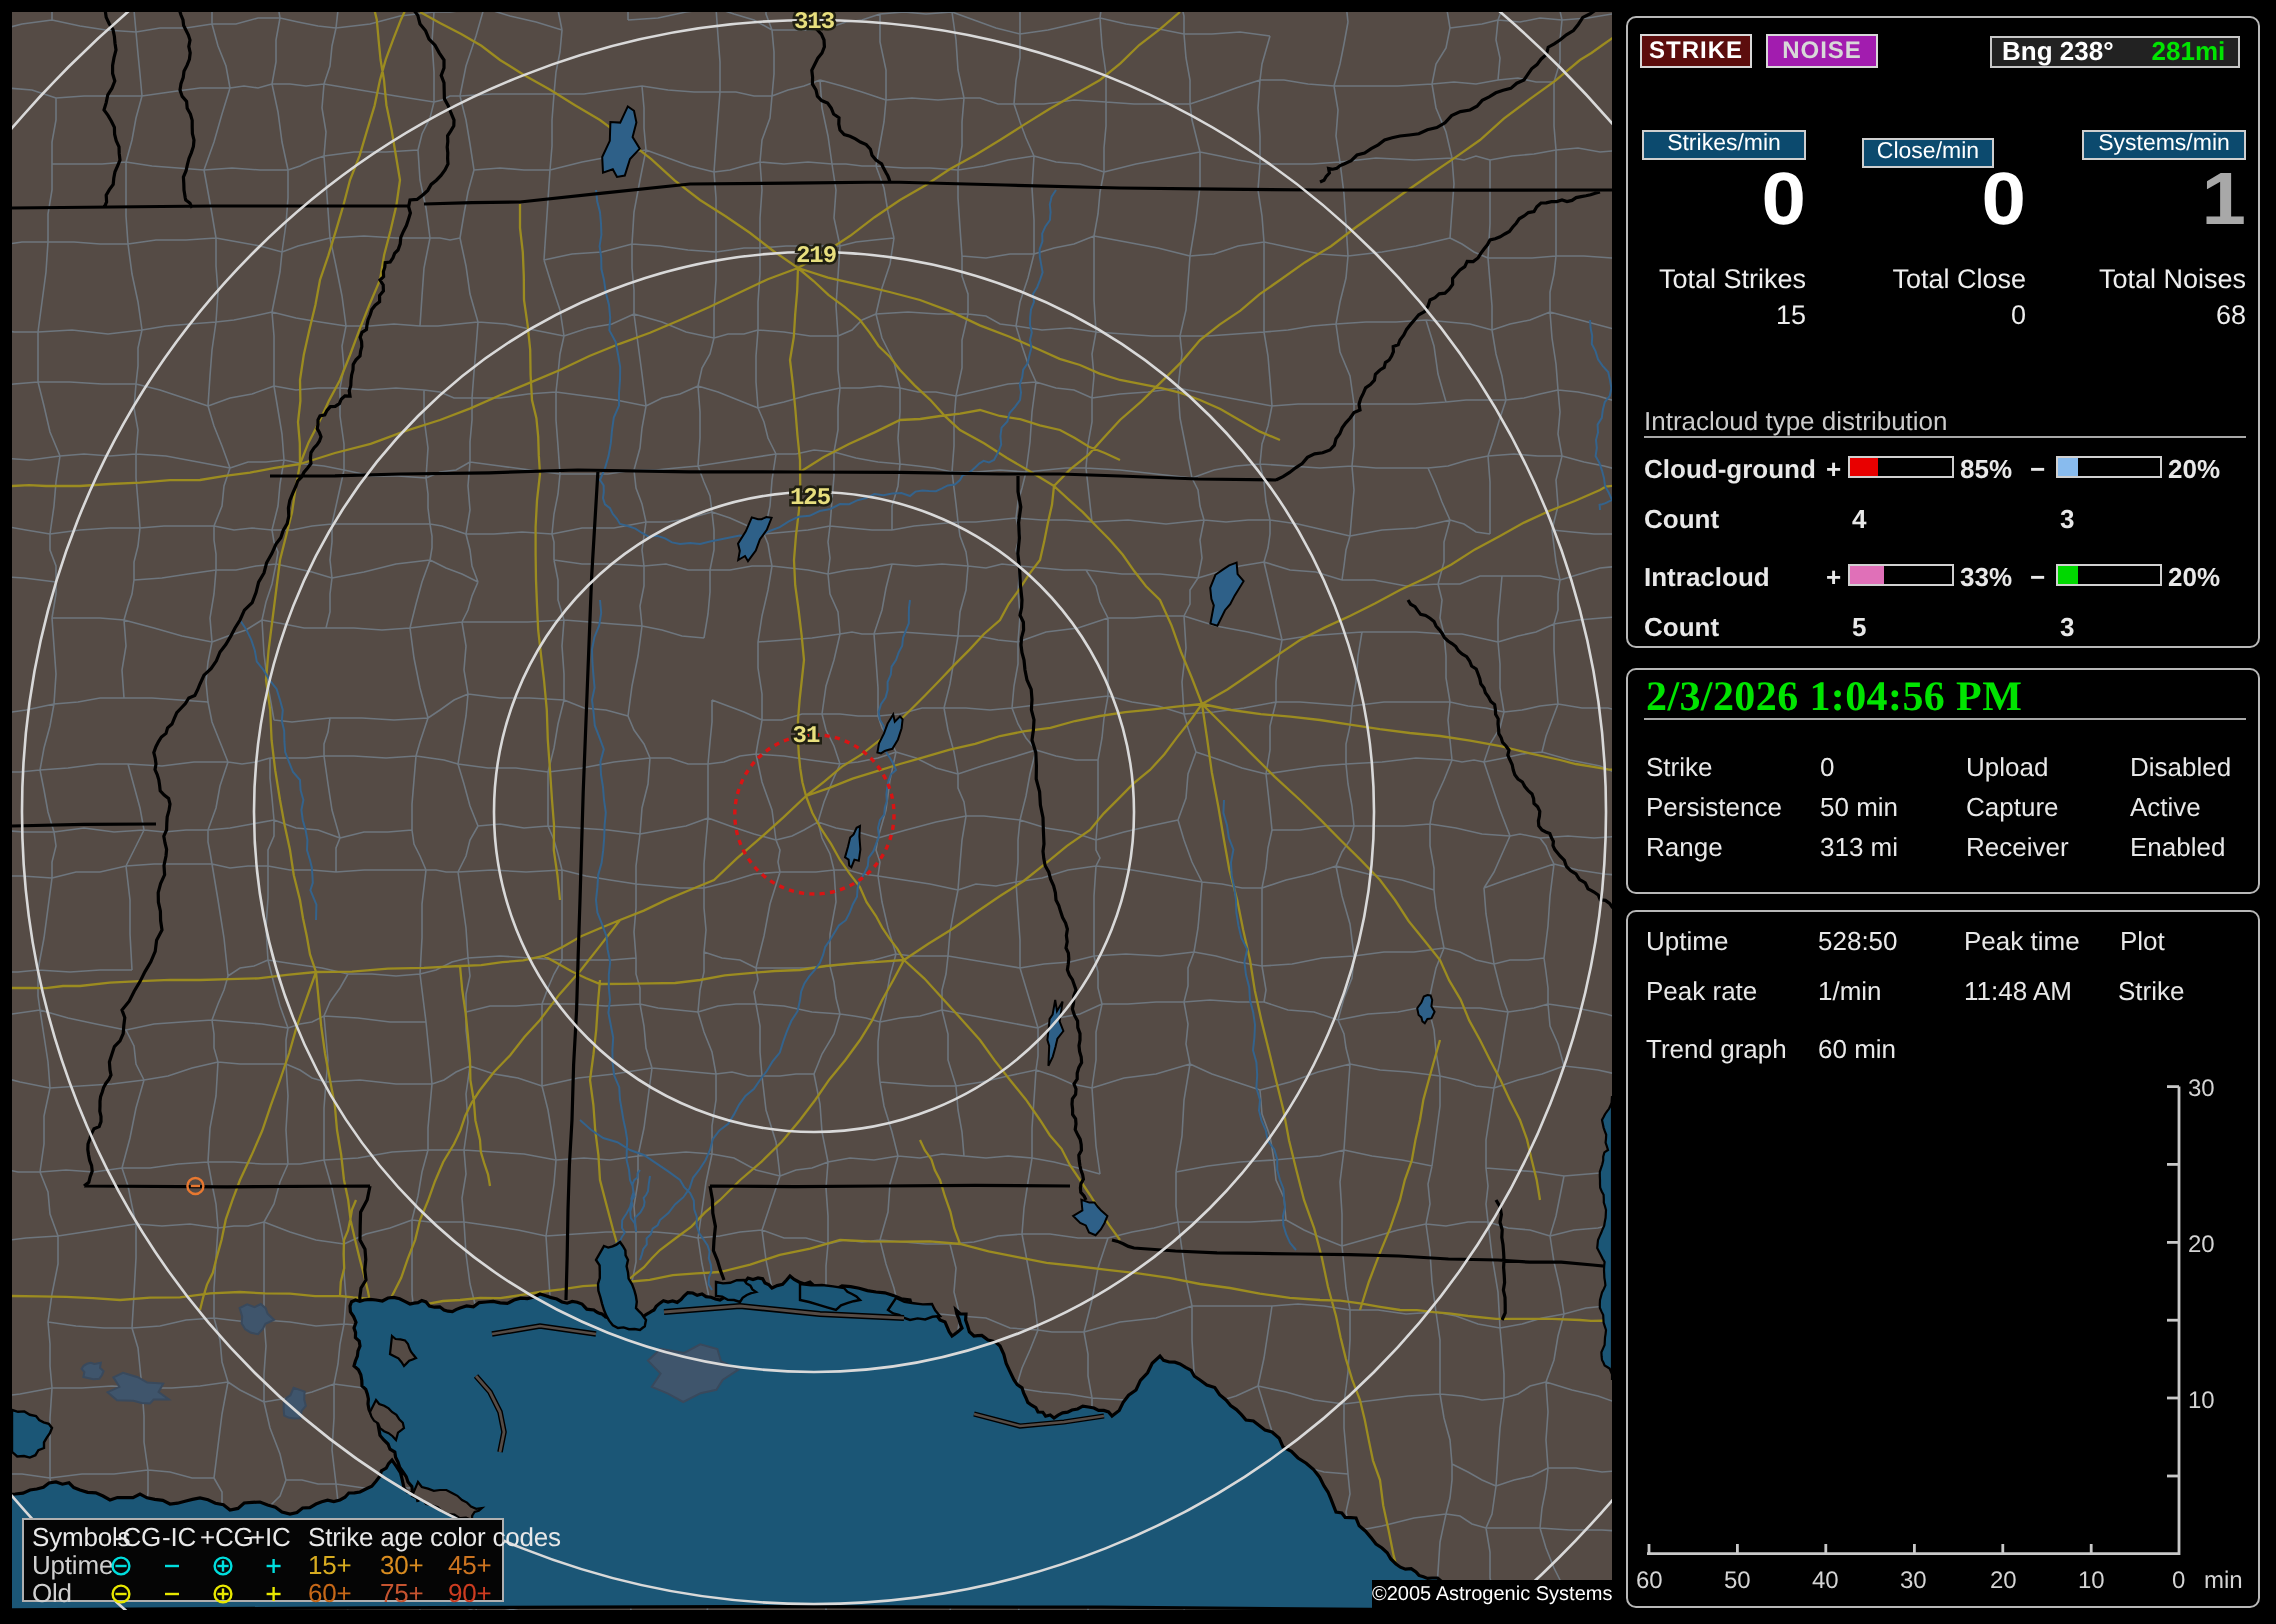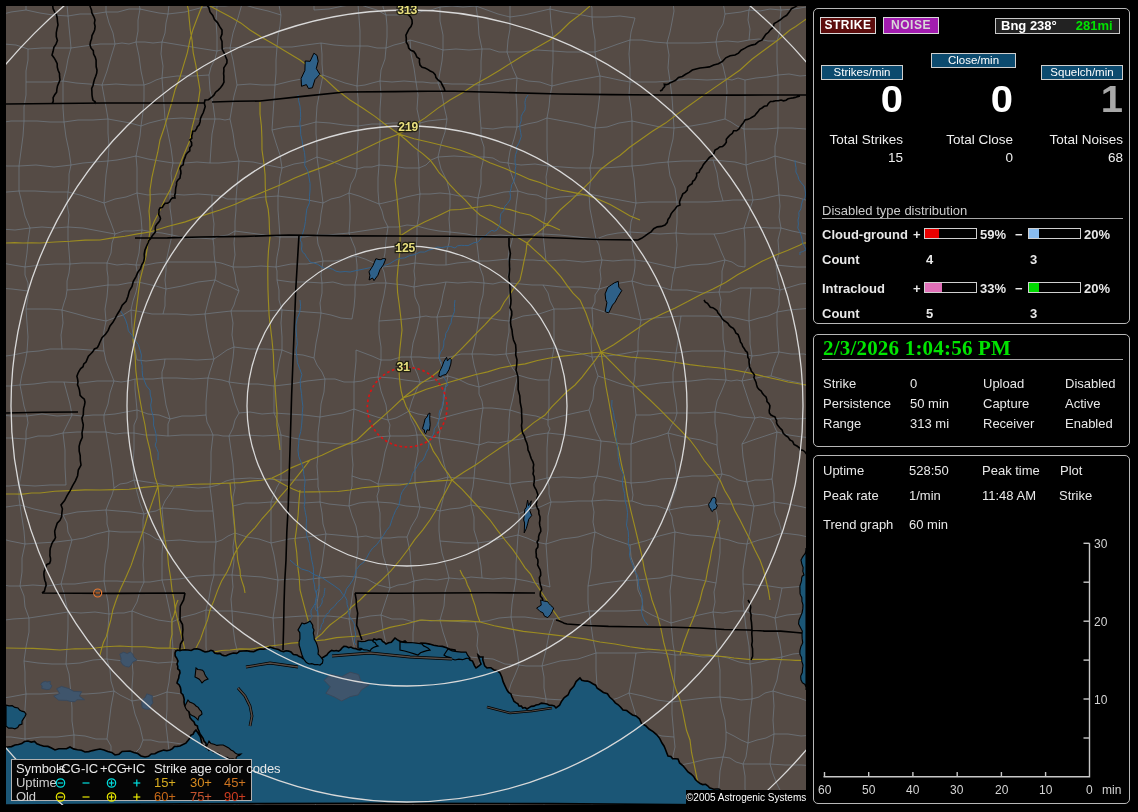--- a/index.html
+++ b/index.html
@@ -73,39 +73,39 @@
 </g>
 </svg>
 
 <div id="rp">
 
   <div class="pbox" style="top:8px;height:316px">
     <div class="btn strike" style="left:6px;top:8px;width:56px">STRIKE</div>
     <div class="btn noise" style="left:69px;top:8px;width:56px">NOISE</div>
     <div class="bng" style="left:181px;top:9px;width:125px"><b>Bng 238°</b><span class="grn" style="margin-left:19px">281mi</span></div>
     <div class="hdr" style="left:7px;top:56px;width:82px">Strikes/min</div>
-    <div class="hdr" style="left:117px;top:44px;width:85px">Close/min</div>
-    <div class="hdr" style="left:227px;top:56px;width:82px">Squelch/min</div>
+    <div class="hdr" style="left:117px;top:60px;width:66px">Close/min</div>
+    <div class="hdr" style="left:227px;top:56px;width:82px">Systems/min</div>
     <div class="big" style="left:0px;top:72px;width:89px">0</div>
     <div class="big" style="left:110px;top:72px;width:89px">0</div>
     <div class="big gray2" style="left:220px;top:72px;width:89px">1</div>
     <div class="tot" style="left:0px;top:123px;width:89px">Total Strikes</div>
     <div class="tot" style="left:110px;top:123px;width:89px">Total Close</div>
     <div class="tot gray" style="left:220px;top:123px;width:89px">Total Noises</div>
     <div class="tot" style="left:0px;top:141px;width:89px">15</div>
     <div class="tot" style="left:110px;top:141px;width:89px">0</div>
     <div class="tot" style="left:220px;top:141px;width:89px">68</div>
-    <div class="ltd" style="left:8px;top:194px">Disabled type distribution</div>
+    <div class="ltd" style="left:8px;top:194px">Intracloud type distribution</div>
     <div class="hline" style="left:8px;top:209px;width:301px"></div>
     <div class="row" style="left:8px;top:218px"><b>Cloud-ground</b></div>
     <div class="row" style="left:99px;top:218px"><b>+</b></div>
     <div class="bar" style="left:110px;top:219px">
         <div class="fill" style="width:14px;background:#e80000"></div>
       </div>
-    <div class="row" style="left:166px;top:218px"><b>59%</b></div>
+    <div class="row" style="left:166px;top:218px"><b>85%</b></div>
     <div class="row" style="left:201px;top:218px"><b>−</b></div>
     <div class="bar" style="left:214px;top:219px">
         <div class="fill" style="width:10px;background:#88bbee"></div>
       </div>
     <div class="row" style="left:270px;top:218px"><b>20%</b></div>
     <div class="row" style="left:8px;top:243px"><b>Count</b></div>
     <div class="row" style="left:112px;top:243px"><b>4</b></div>
     <div class="row" style="left:216px;top:243px"><b>3</b></div>
     <div class="row" style="left:8px;top:272px"><b>Intracloud</b></div>
     <div class="row" style="left:99px;top:272px"><b>+</b></div>

